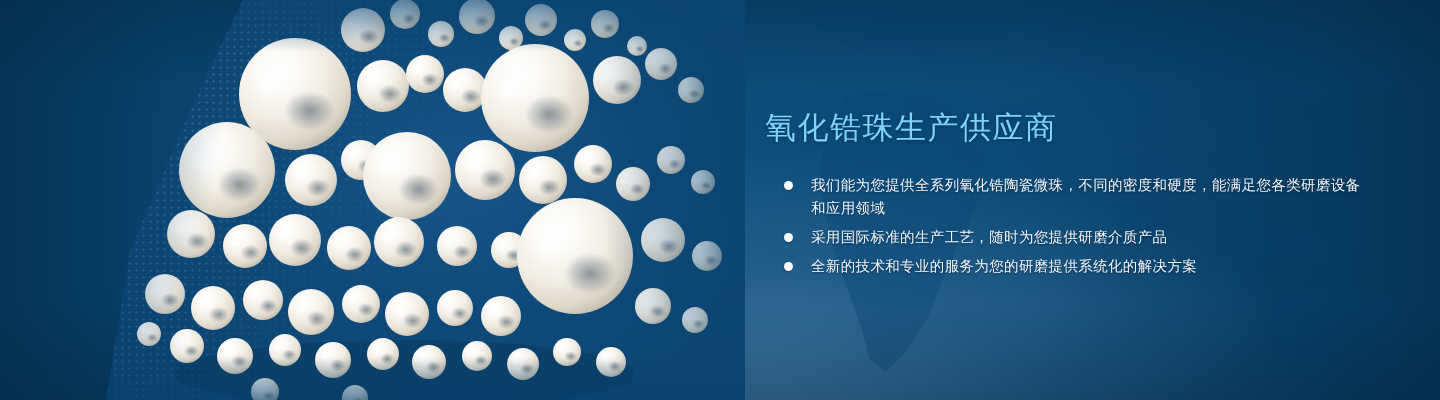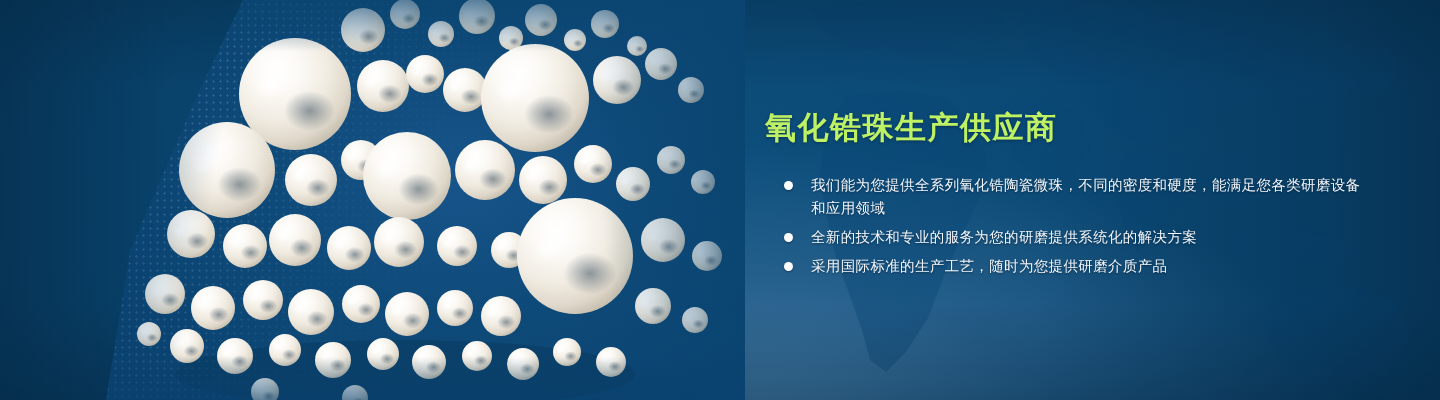--- a/index.html
+++ b/index.html
@@ -53,25 +53,25 @@
       linear-gradient(265deg, rgba(10,68,112,.95) 0%, rgba(10,68,112,.35) 10%, rgba(0,0,0,0) 24%),
       linear-gradient(180deg, rgba(10,68,112,.75) 0%, rgba(0,0,0,0) 14%, rgba(0,0,0,0) 88%, rgba(9,64,108,.70) 100%);
     pointer-events:none;
   }
   .beads{position:absolute;inset:0;}
   .beads svg{width:100%;height:100%;display:block;}
 
   
   .content{position:absolute;left:765px;top:108px;width:620px;}
   .headline{
-    color:#bef264;
+    color:#7dd3fc;
     font-size:31px;
     line-height:40px;
     letter-spacing:1.5px;
-    font-weight:700;
+    font-weight:400;
     margin:0 0 26px 0;
     text-shadow:0 1px 3px rgba(0,20,40,.45);
   }
   .bullets{list-style:none;margin:16px;padding:0;}
   .bullets li{
     position:relative;
     padding-left:30px;
     color:#f2f6fa;
     font-size:14.5px;
     line-height:23px;
@@ -238,22 +238,22 @@
 
   <div class="content">
     <h1 class="headline">氧化锆珠生产供应商</h1>
     <ul class="bullets">
       <li>
         <span class="dot"></span>
         <span>我们能为您提供全系列氧化锆陶瓷微珠，不同的密度和硬度，能满足您各类研磨设备和应用领域</span>
       </li>
       <li>
         <span class="dot"></span>
-        <span>全新的技术和专业的服务为您的研磨提供系统化的解决方案</span>
+        <span>采用国际标准的生产工艺，随时为您提供研磨介质产品</span>
       </li>
       <li>
         <span class="dot"></span>
-        <span>采用国际标准的生产工艺，随时为您提供研磨介质产品</span>
+        <span>全新的技术和专业的服务为您的研磨提供系统化的解决方案</span>
       </li>
     </ul>
   </div>
 
 </div>
 
 </body></html>

